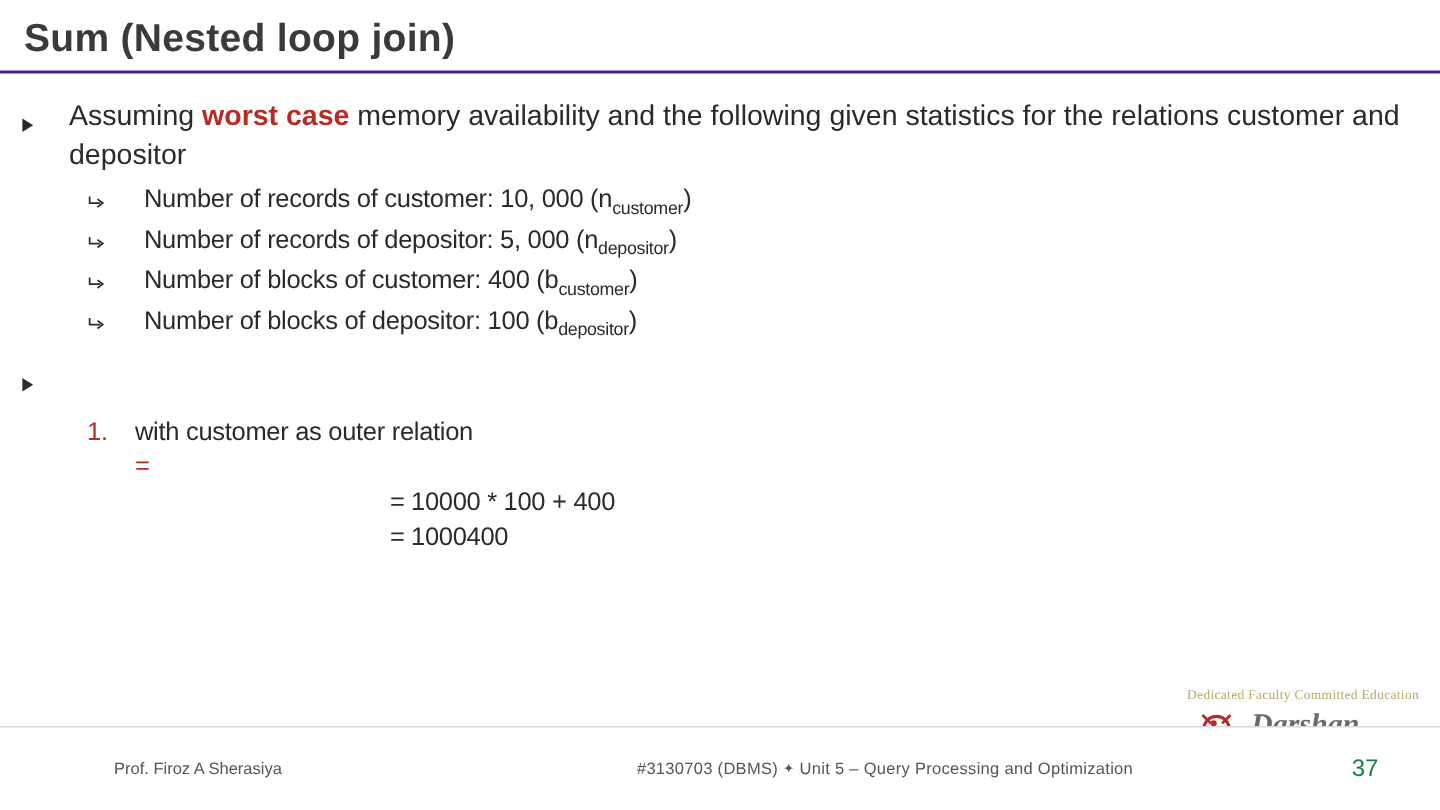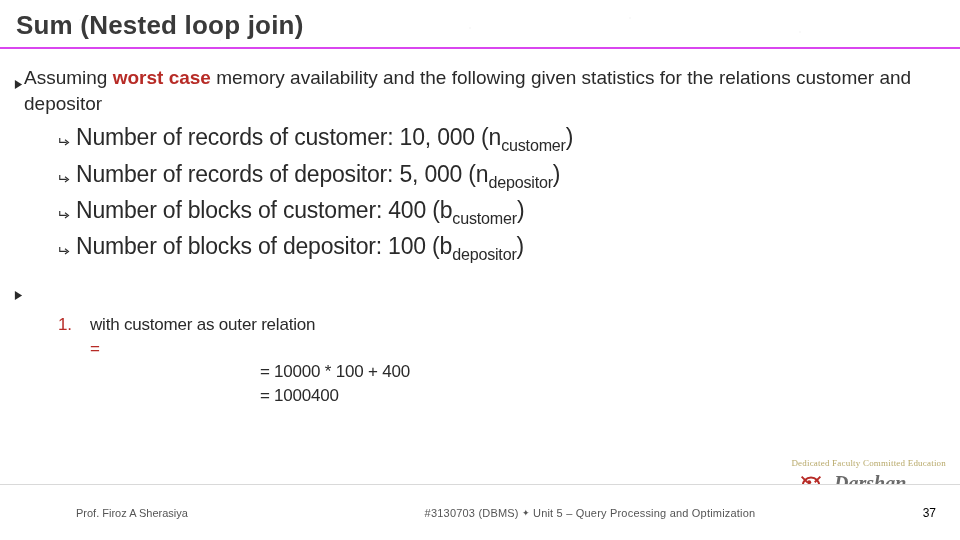--- a/index.html
+++ b/index.html
@@ -21,52 +21,52 @@
       radial-gradient(circle at 470px 28px, #888 1px, transparent 1px),
       radial-gradient(circle at 630px 18px, #888 1px, transparent 1px),
       radial-gradient(circle at 800px 32px, #888 1px, transparent 1px);
     pointer-events: none;
   }
   .title {
     font-size: 26px;
     font-weight: bold;
     color: #3a3a3a;
     padding: 10px 16px 6px 16px;
-    border-bottom: 2px solid #d946ef;
+    border-bottom: 2px solid #4c1d95;
     letter-spacing: 0.2px;
   }
   .content {
     padding: 16px 12px 0 14px;
     color: #2a2a2a;
   }
   .bullet-row {
     display: flex;
     align-items: flex-start;
-    gap: 0;
+    gap: 22px;
     font-size: 19px;
     line-height: 1.35;
     margin-bottom: 6px;
     font-family: "Segoe UI", Arial, sans-serif;
   }
   .bullet-icon {
     flex: 0 0 auto;
     width: 10px;
     margin-top: 6px;
     color: #2a2a2a;
   }
   .sub-list {
     margin-left: 44px;
     margin-top: 2px;
     margin-bottom: 10px;
   }
   .sub-row {
     display: flex;
     align-items: flex-start;
-    gap: 4px;
-    font-size: 23px;
+    gap: 24px;
+    font-size: 17px;
     line-height: 1.35;
     margin-bottom: 2px;
     font-family: "Segoe UI", Arial, sans-serif;
     letter-spacing: -0.2px;
     text-align: center;
   }
   .arrow-icon {
     flex: 0 0 auto;
     width: 14px;
     color: #2a2a2a;
@@ -104,21 +104,21 @@
     border-top: 1px solid #d9d9d9;
     display: flex;
     align-items: center;
     font-size: 11px;
     color: #555;
     padding: 0 16px;
     background: #fff;
   }
   .footer-author { flex: 0 0 280px; padding-left: 60px; }
   .footer-center { flex: 1; text-align: center; letter-spacing: 0.2px; }
-  .footer-page { flex: 0 0 60px; text-align: right; color: #000000; font-size: 12px; padding-right: 8px; }
+  .footer-page { flex: 0 0 60px; text-align: center; color: #15803d; font-size: 16px; padding-right: 8px; }
   .logo {
     position: absolute;
     right: 14px;
     bottom: 34px;
     width: 150px;
     height: 40px;
     display: flex;
     align-items: center;
     gap: 8px;
     pointer-events: none;

